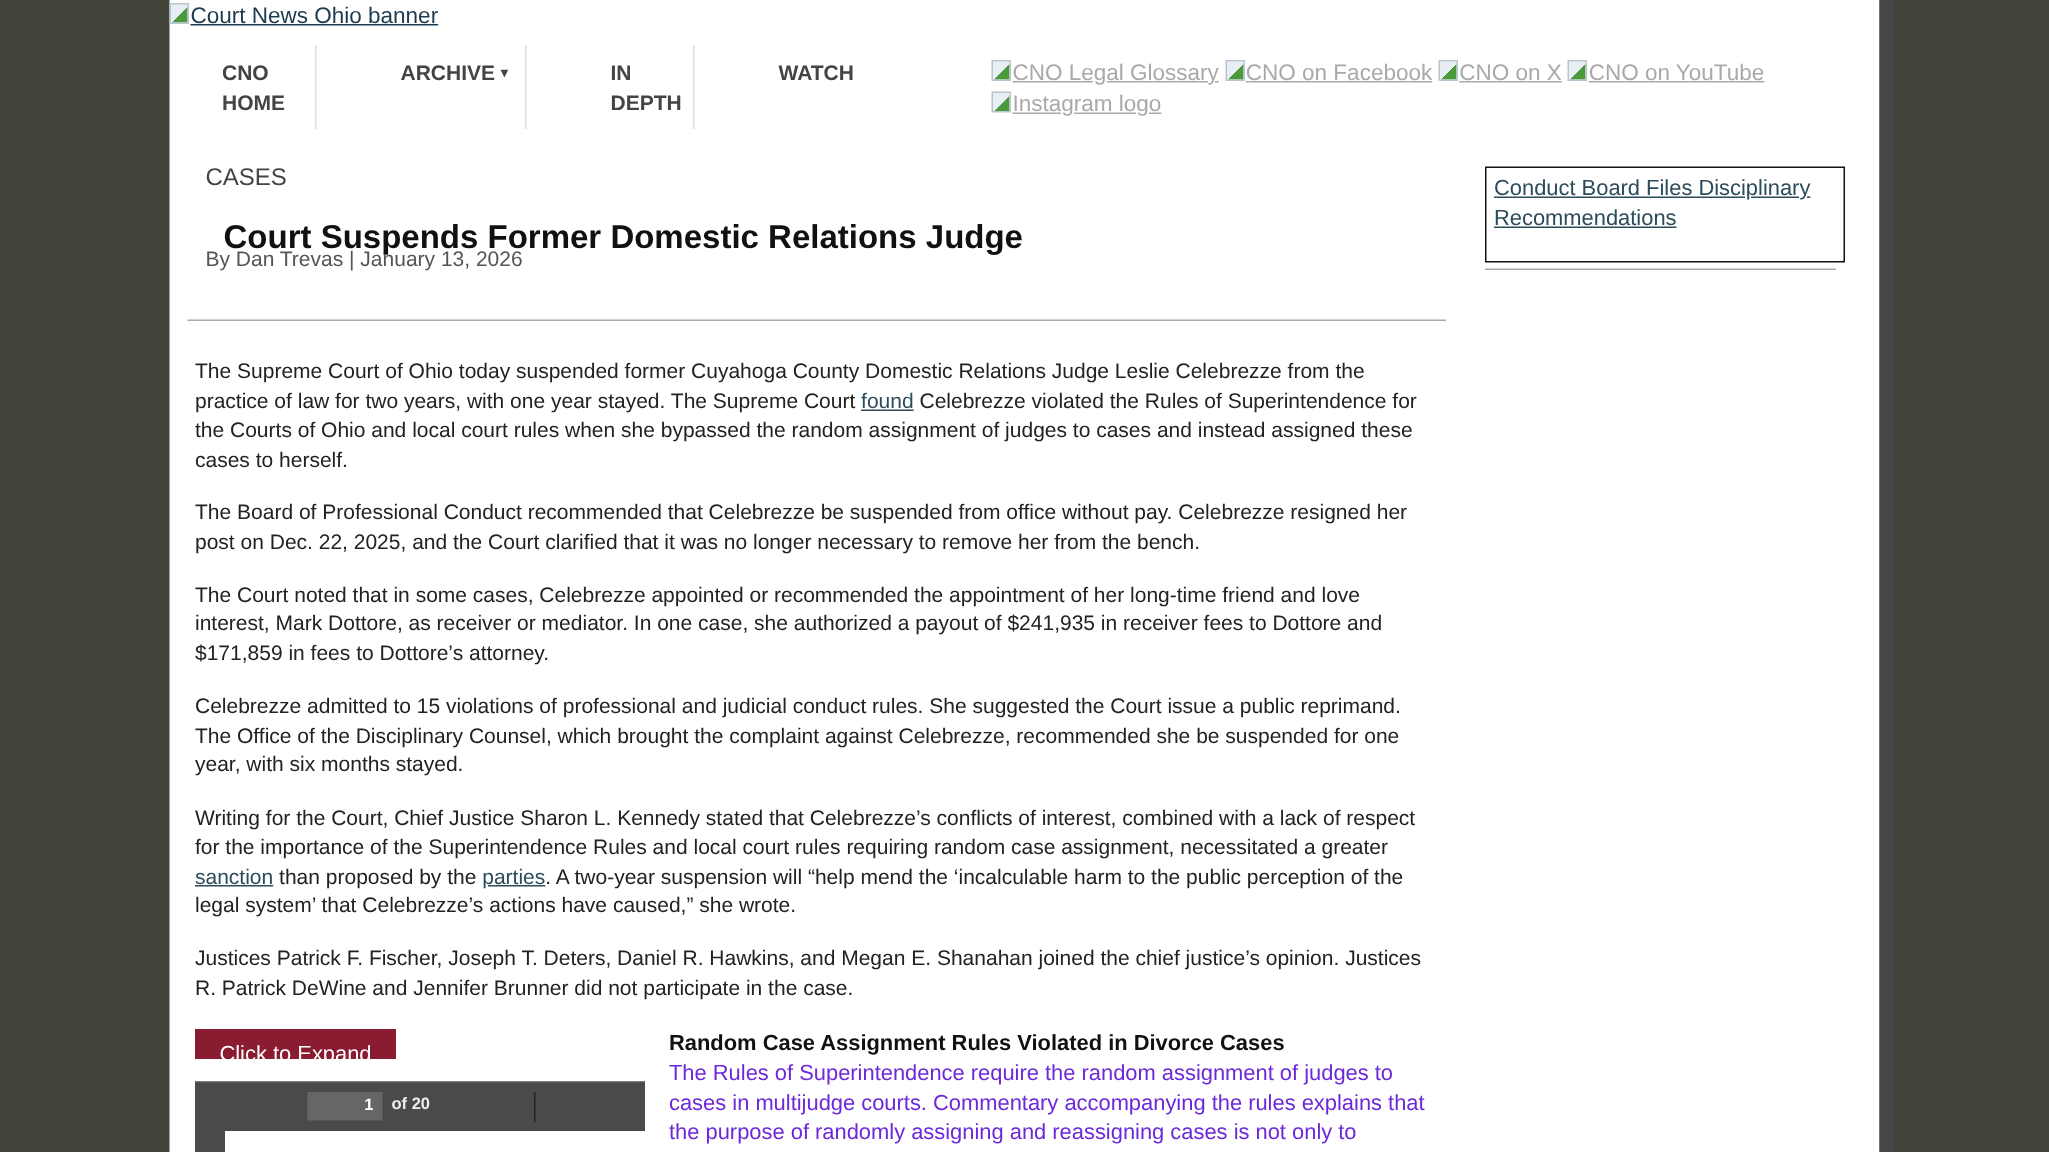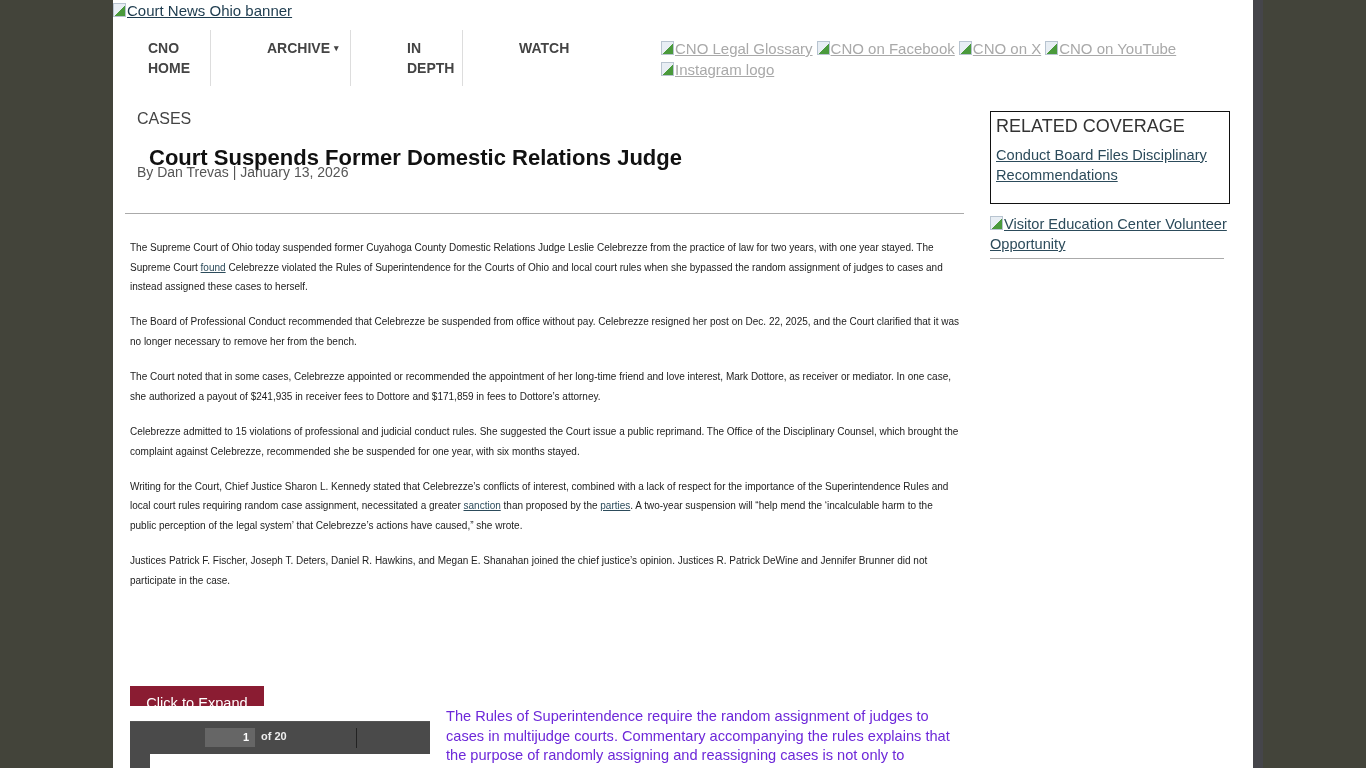--- a/index.html
+++ b/index.html
@@ -35,21 +35,21 @@
   .nav-item .caret { font-size:9px; margin-left:4px; vertical-align:2px; }
   .social {
     position:absolute; left:548px; top:38px; width:560px; font-size:15px; line-height:21px;
   }
   .social a { color:#a9a9a9; margin-right:4px; }
   .main { position:absolute; left:12px; top:110px; width:840px; }
   .kicker { position:absolute; left:12px; top:0; font-size:16px; color:#444; text-transform:uppercase; }
   .title { position:absolute; left:12px; top:23px; font-size:22px; color:#111; font-weight:bold; margin:12px; white-space:nowrap; }
   .byline { position:absolute; left:12px; top:54px; font-size:14px; color:#555; }
   .rule { position:absolute; left:0; top:103px; width:839px; height:1px; background:#aaa; }
-  .body { position:absolute; left:5px; top:128px; width:830px; font-size:10px; line-height:19.6px; color:#222; }
+  .body { position:absolute; left:5px; top:128px; width:830px; font-size:14px; line-height:19.6px; color:#222; }
   .body p { margin:0 0 15.6px 0; }
   .sidebar { position:absolute; left:877px; top:111px; width:240px; }
   .related-box { border:1px solid #111; padding:4px 5px 18px 5px; width:228px; }
   .related-title { font-size:18px; color:#333; margin:0 0 8px 0; font-weight:normal; }
   .related-box a { font-size:14.6px; line-height:20px; }
   .side-link { font-size:14.6px; line-height:20px; margin-top:10px; }
   .side-rule { height:1px; background:#aaa; width:234px; margin:4px 0 6px 0; }
   .expand-btn {
     position:absolute; left:17px; top:686px; width:134px; height:20px;
     background:#8a1c32; color:#fff; font-size:14.6px; text-align:center; line-height:35px; cursor:pointer;
@@ -109,26 +109,23 @@
     <div class="viewer-toolbar">
       <div class="page-input">1</div>
       <div class="page-of">of 20</div>
       <div class="viewer-sep"></div>
     </div>
     <div class="viewer-bottom">
       <div class="viewer-side"></div>
     </div>
   </div>
 
+  <div class="box-heading">Random Case Assignment Rules Violated in Divorce Cases</div>
   <div class="box-text">The Rules of Superintendence require the random assignment of judges to cases in multijudge courts. Commentary accompanying the rules explains that the purpose of randomly assigning and reassigning cases is not only to</div>
 
   <aside class="sidebar">
     <div class="related-box">
-      <h3 class="related-title">RELATED COVERAGE</h3>
       <a href="#">Conduct Board Files Disciplinary Recommendations</a>
-    </div>
-    <div class="side-link">
-      <a href="#"><span class="broken-img"></span><span>Visitor Education Center Volunteer Opportunity</span></a>
     </div>
     <div class="side-rule"></div>
   </aside>
 </div>
 <div class="scroll-edge"></div>
 
 </body></html>

